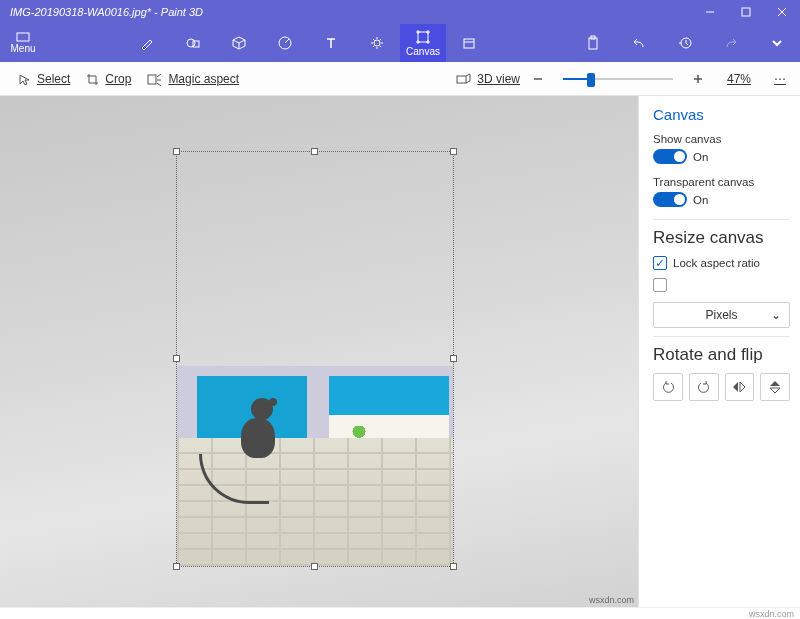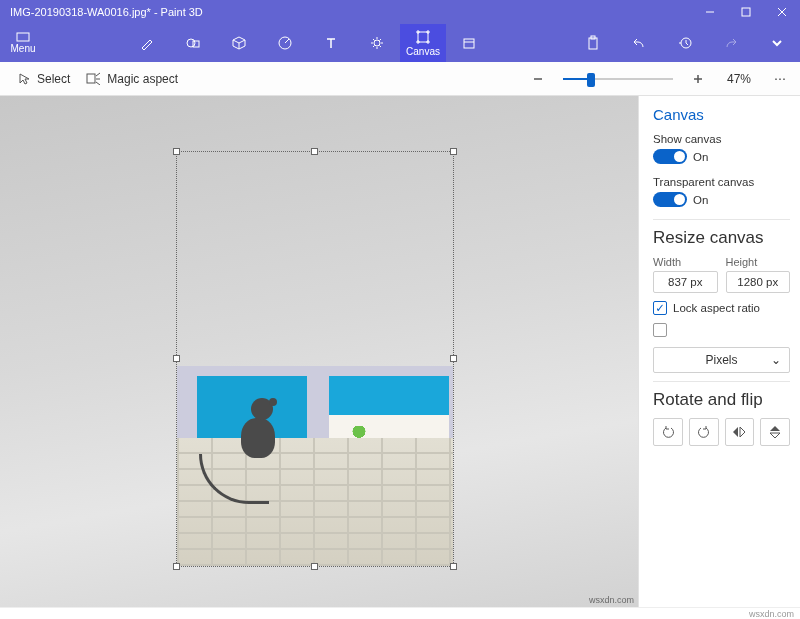--- a/index.html
+++ b/index.html
@@ -1,28 +1,28 @@
 <!DOCTYPE html>
 <html><head>
 <meta charset="utf-8">
 <style>
 * { margin: 0; padding: 0; box-sizing: border-box; font-family: "Segoe UI", sans-serif; }
 body { width: 800px; height: 619px; overflow: hidden; background: #fff; font-size: 12px; color: #333; }
-.titlebar { height: 24px; background: #6264d2; display: flex; align-items: center; color: #fff; font-size: 11px; }
+.titlebar { height: 24px; background: #6264d2; display: flex; align-items: center; color: #fff; font-size: 11px; font-style: italic; }
 .titlebar .title { padding-left: 10px; flex: 1; }
 .wbtn { width: 36px; height: 24px; display:flex; align-items:center; justify-content:center; }
 .wbtn svg { stroke: #fff; }
 .ribbon { height: 38px; background: #6264d2; display:flex; align-items:center; color:#fff; }
 .menu-btn { width: 46px; display:flex; flex-direction:column; align-items:center; justify-content:center; height:38px; gap:1px; font-size:10px; }
 .ribbon-spacer { flex:1; display:flex; justify-content:center; gap:0; }
 .ribbon-tool { width: 46px; height:38px; display:flex; flex-direction:column; align-items:center; justify-content:center; gap:1px; }
 .ribbon-tool.selected { background:#4b4de0; }
 .ribbon-tool .lbl { font-size:10px; }
 .ribbon-right { display:flex; }
-.toolbar { height: 34px; background:#fdfdfd; border-bottom:1px solid #e2e2e2; display:flex; align-items:center; padding:0 10px; font-size:12px; color:#333; }
+.toolbar { height: 34px; background:#fdfdfd; border-bottom:1px solid #e2e2e2; display:flex; padding:0 10px; font-size:12px; color:#333;text-decoration:underline; }
 .tbtn { display:flex; align-items:center; gap:6px; padding:0 8px; height:34px; }
 .tbtn svg { stroke:#555; fill:none; }
 .toolbar .grow { flex:1; }
 .zoom { display:flex; align-items:center; gap:15px; }
 .slider { position:relative; width:110px; height:18px; }
 .slider-track { position:absolute; top:8px; left:0; right:0; height:2px; background:#ccc; }
 .slider-fill  { position:absolute; top:8px; left:0; width:28px; height:2px; background:#0a63c9; }
 .slider-thumb { position:absolute; top:3px; left:24px; width:8px; height:14px; background:#0a63c9; border-radius:2px; }
 .main { display:flex; height: calc(619px - 24px - 38px - 34px - 12px); }
 .workspace { flex:1; background:linear-gradient(170deg,#c7c7c7 0%, #d9d9d9 45%, #e6e6e6 70%, #d2d2d2 100%); position:relative; overflow:hidden; }
@@ -182,27 +182,40 @@
 </div>
 
 <div class="toolbar">
   <div class="tbtn">
     <svg width="13" height="13">
         <path d="M2 2 L2 11 L5 8 L7 12 L9 11 L7 7 L11 7 Z" fill="none"></path>
       </svg>
     <span>Select</span>
   </div>
   <div class="tbtn">
+    <svg width="13" height="13">
+        <path d="M3 1 V10 H12 M1 3 H10 V12" fill="none"></path>
+      </svg>
+    <span>Crop</span>
+  </div>
+  <div class="tbtn">
     <svg width="15" height="13">
         <rect x="1" y="2" width="8" height="9" fill="none"></rect>
         <path d="M10 4 L14 1 M10 7 H14 M10 10 L14 13"></path>
       </svg>
     <span>Magic aspect</span>
   </div>
   <div class="grow"></div>
+  <div class="tbtn">
+    <svg width="15" height="12">
+        <rect x="1" y="3" width="9" height="7" fill="none"></rect>
+        <path d="M10 3 L14 1 M10 10 L14 8 M14 1 V8"></path>
+      </svg>
+    <span>3D view</span>
+  </div>
   <div class="zoom">
     <div class="tbtn" style="padding:0 4px">
         <svg width="12" height="12">
           <line x1="2" y1="6" x2="10" y2="6" stroke="#555" stroke-width="1.5"></line>
         </svg>
       </div>
     <div class="slider">
       <div class="slider-track"></div>
         <div class="slider-fill"></div>
         <div class="slider-thumb"></div>
@@ -261,30 +274,20 @@
       <div>Transparent canvas</div>
       <div class="toggle">
         <div class="tsw"></div>
         <span>On</span>
       </div>
     </div>
 
     <hr>
 
     <div class="sec-title">Resize canvas</div>
-    <div class="dims">
-      <div class="col">
-        <label>Width</label>
-        <div class="numbox">837 px</div>
-      </div>
-      <div class="col">
-        <label>Height</label>
-        <div class="numbox">1280 px</div>
-      </div>
-    </div>
 
     <div class="chk">
       <div class="checkbox on">✓</div>
       <span>Lock aspect ratio</span>
     </div>
     <div class="chk">
       <div class="checkbox"></div>
     </div>
 
     <div class="unitsel">

